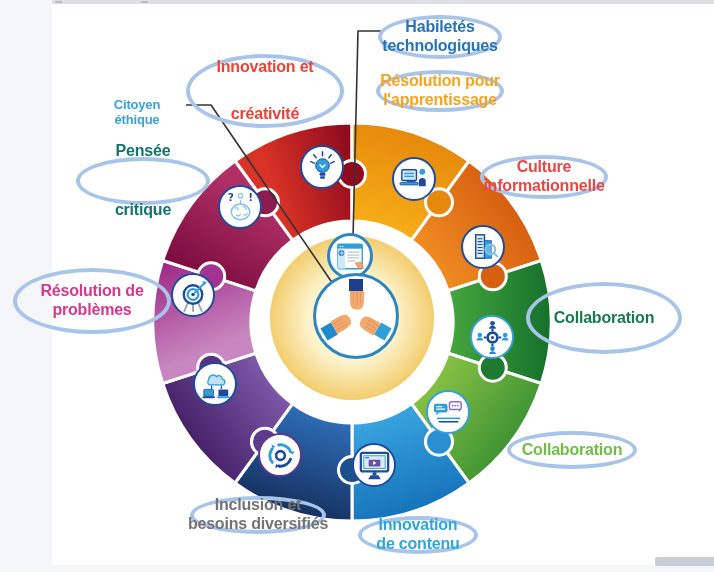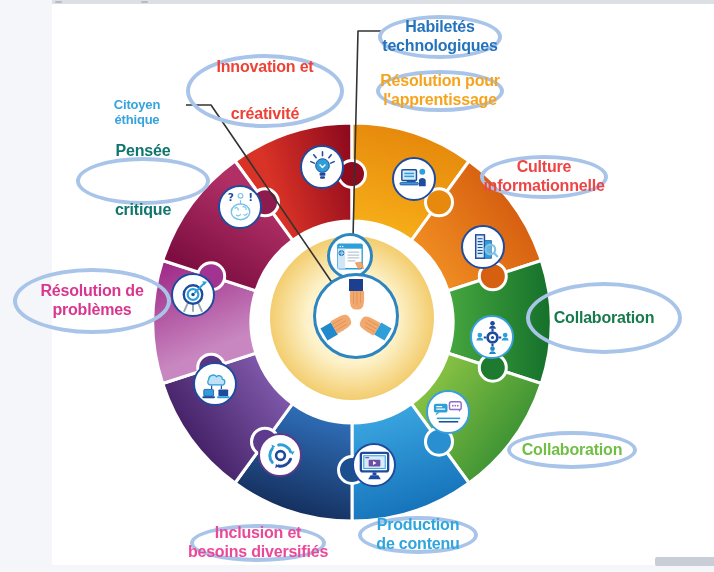--- a/index.html
+++ b/index.html
@@ -313,23 +313,23 @@
   <div class="oval-label" style="left: 13px; top: 268px; width: 158px; height: 66px; color: rgb(217, 54, 143); border-color: rgb(169, 196, 233);">
     <span>Résolution de</span>
     <span>problèmes</span>
   </div>
 
 
   <div class="oval-label" style="left: 507px; top: 431px; width: 130px; height: 38px; color: rgb(112, 191, 68); border-color: rgb(169, 196, 233);">
     <span>Collaboration</span>
   </div>
 
-  <div class="oval-label" style="left: 190px; top: 524px; width: 136px; height: 38px; color: #ec4899; border-color: rgb(169, 196, 233);">
+  <div class="oval-label" style="left: 190px; top: 496px; width: 136px; height: 38px; color: #737373; border-color: rgb(169, 196, 233);">
     <span>Inclusion et</span>
     <span>besoins diversifiés</span>
   </div>
 
   <div class="oval-label" style="left: 358px; top: 516px; width: 120px; height: 38px; color: rgb(46, 166, 221); border-color: rgb(169, 196, 233);">
-    <span>Production</span>
+    <span>Innovation</span>
     <span>de contenu</span>
   </div>
 
 </div>
 
 </body></html>

